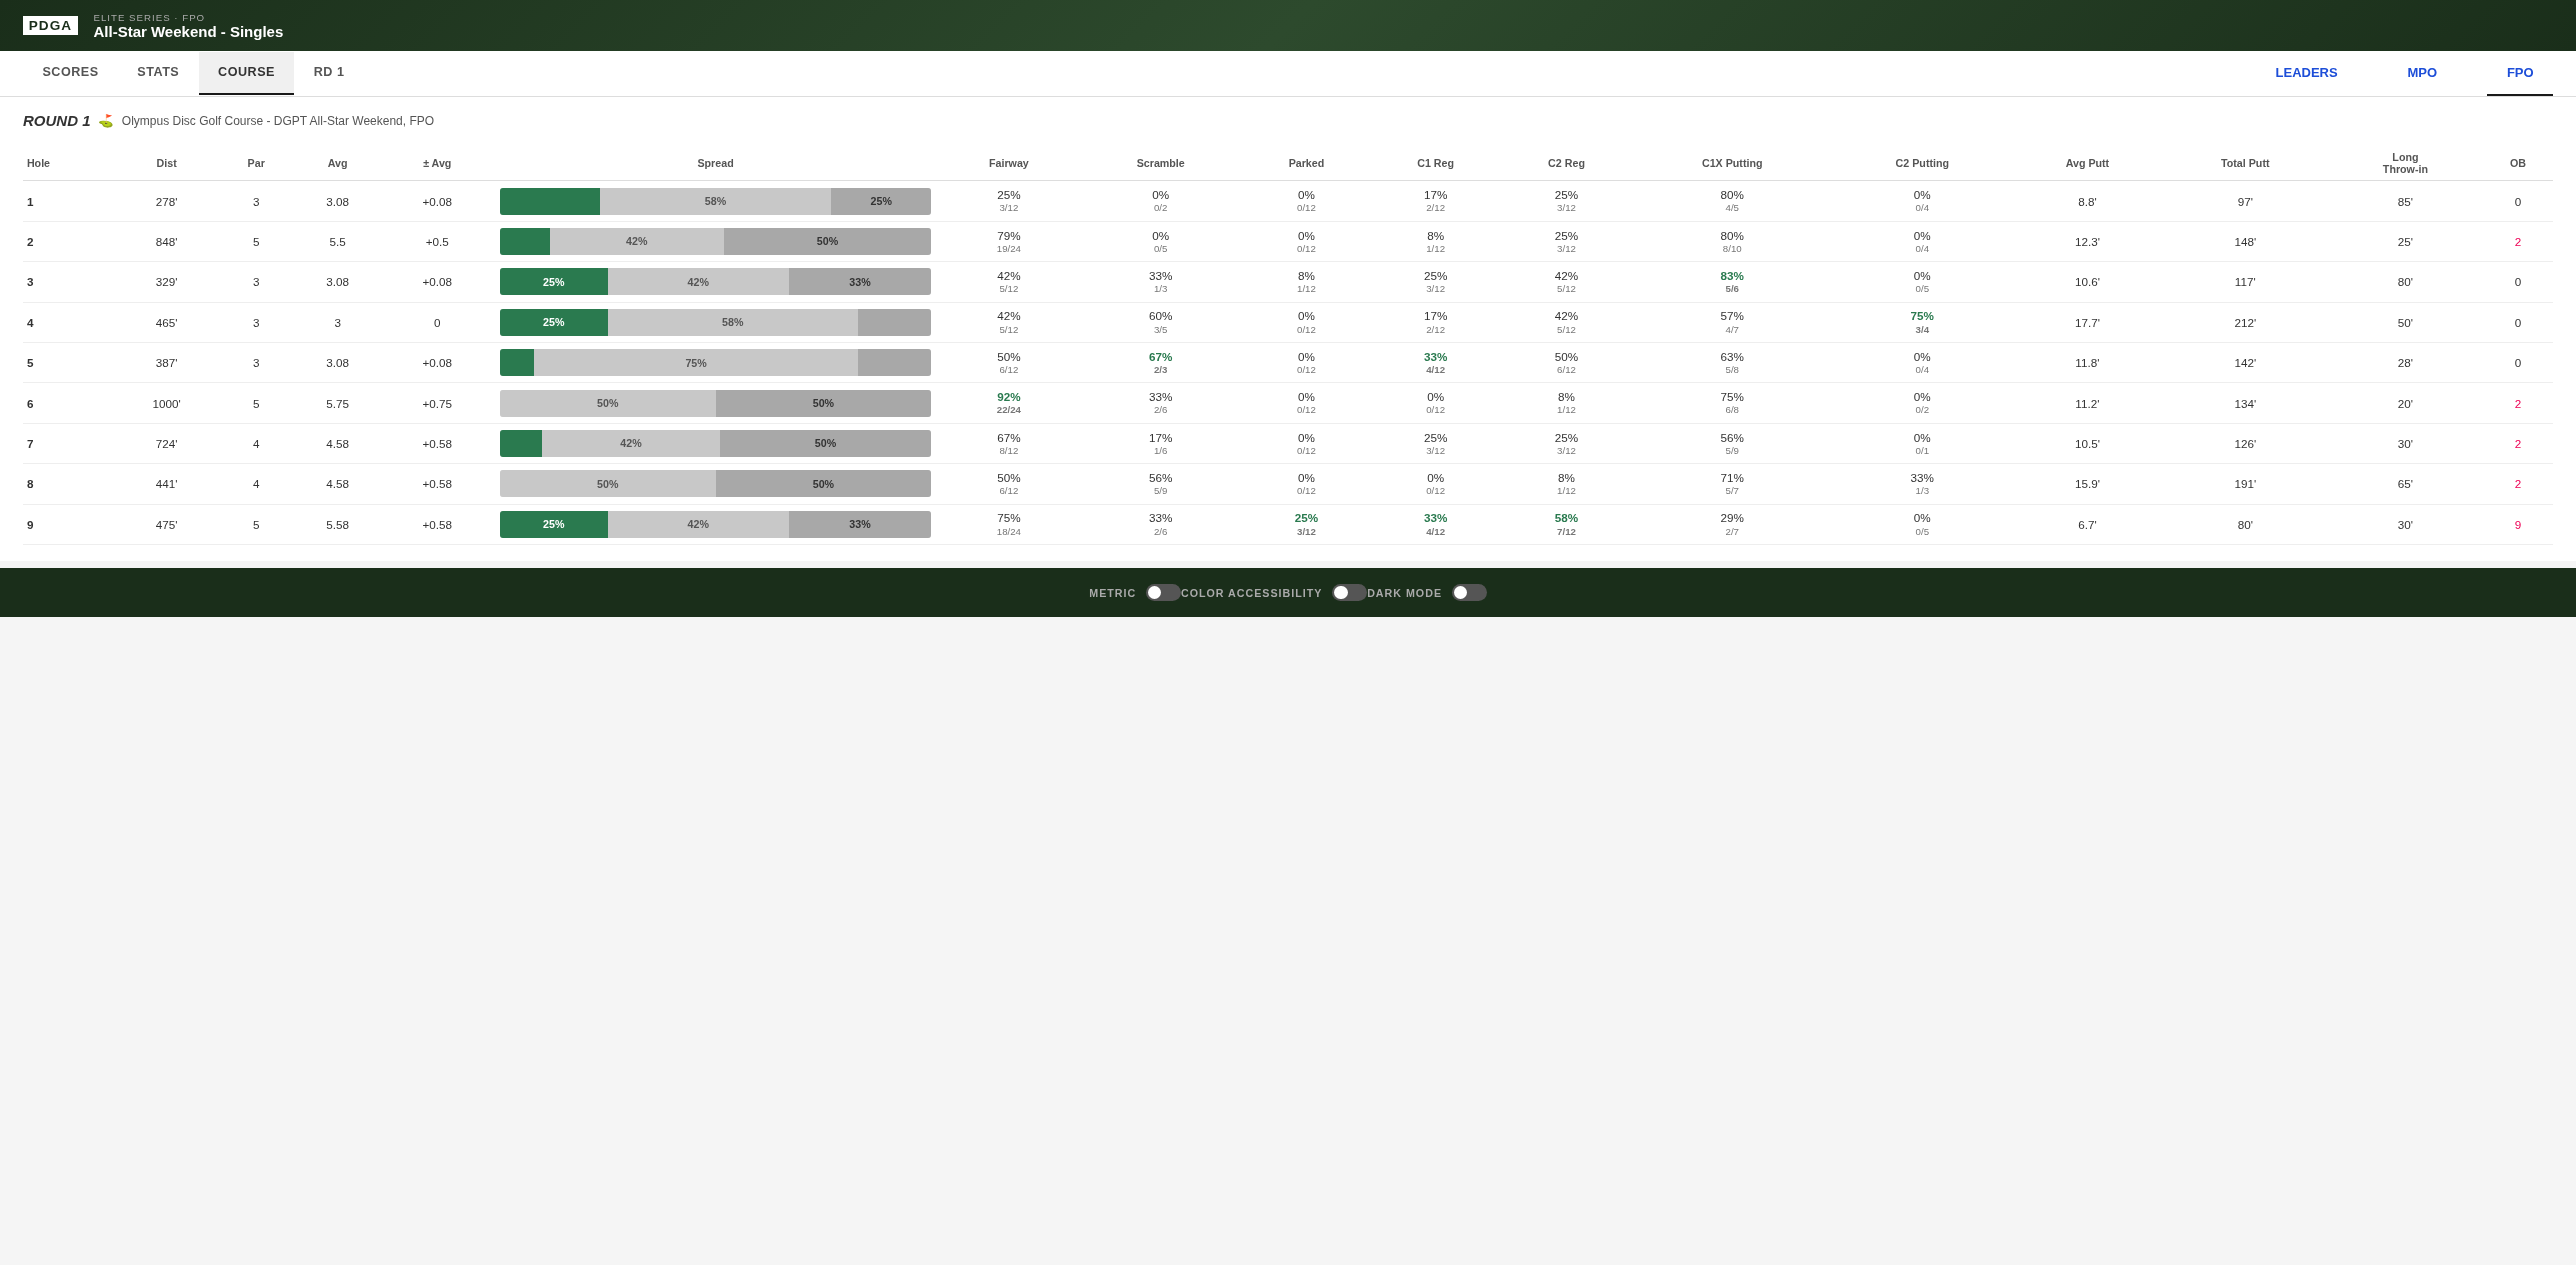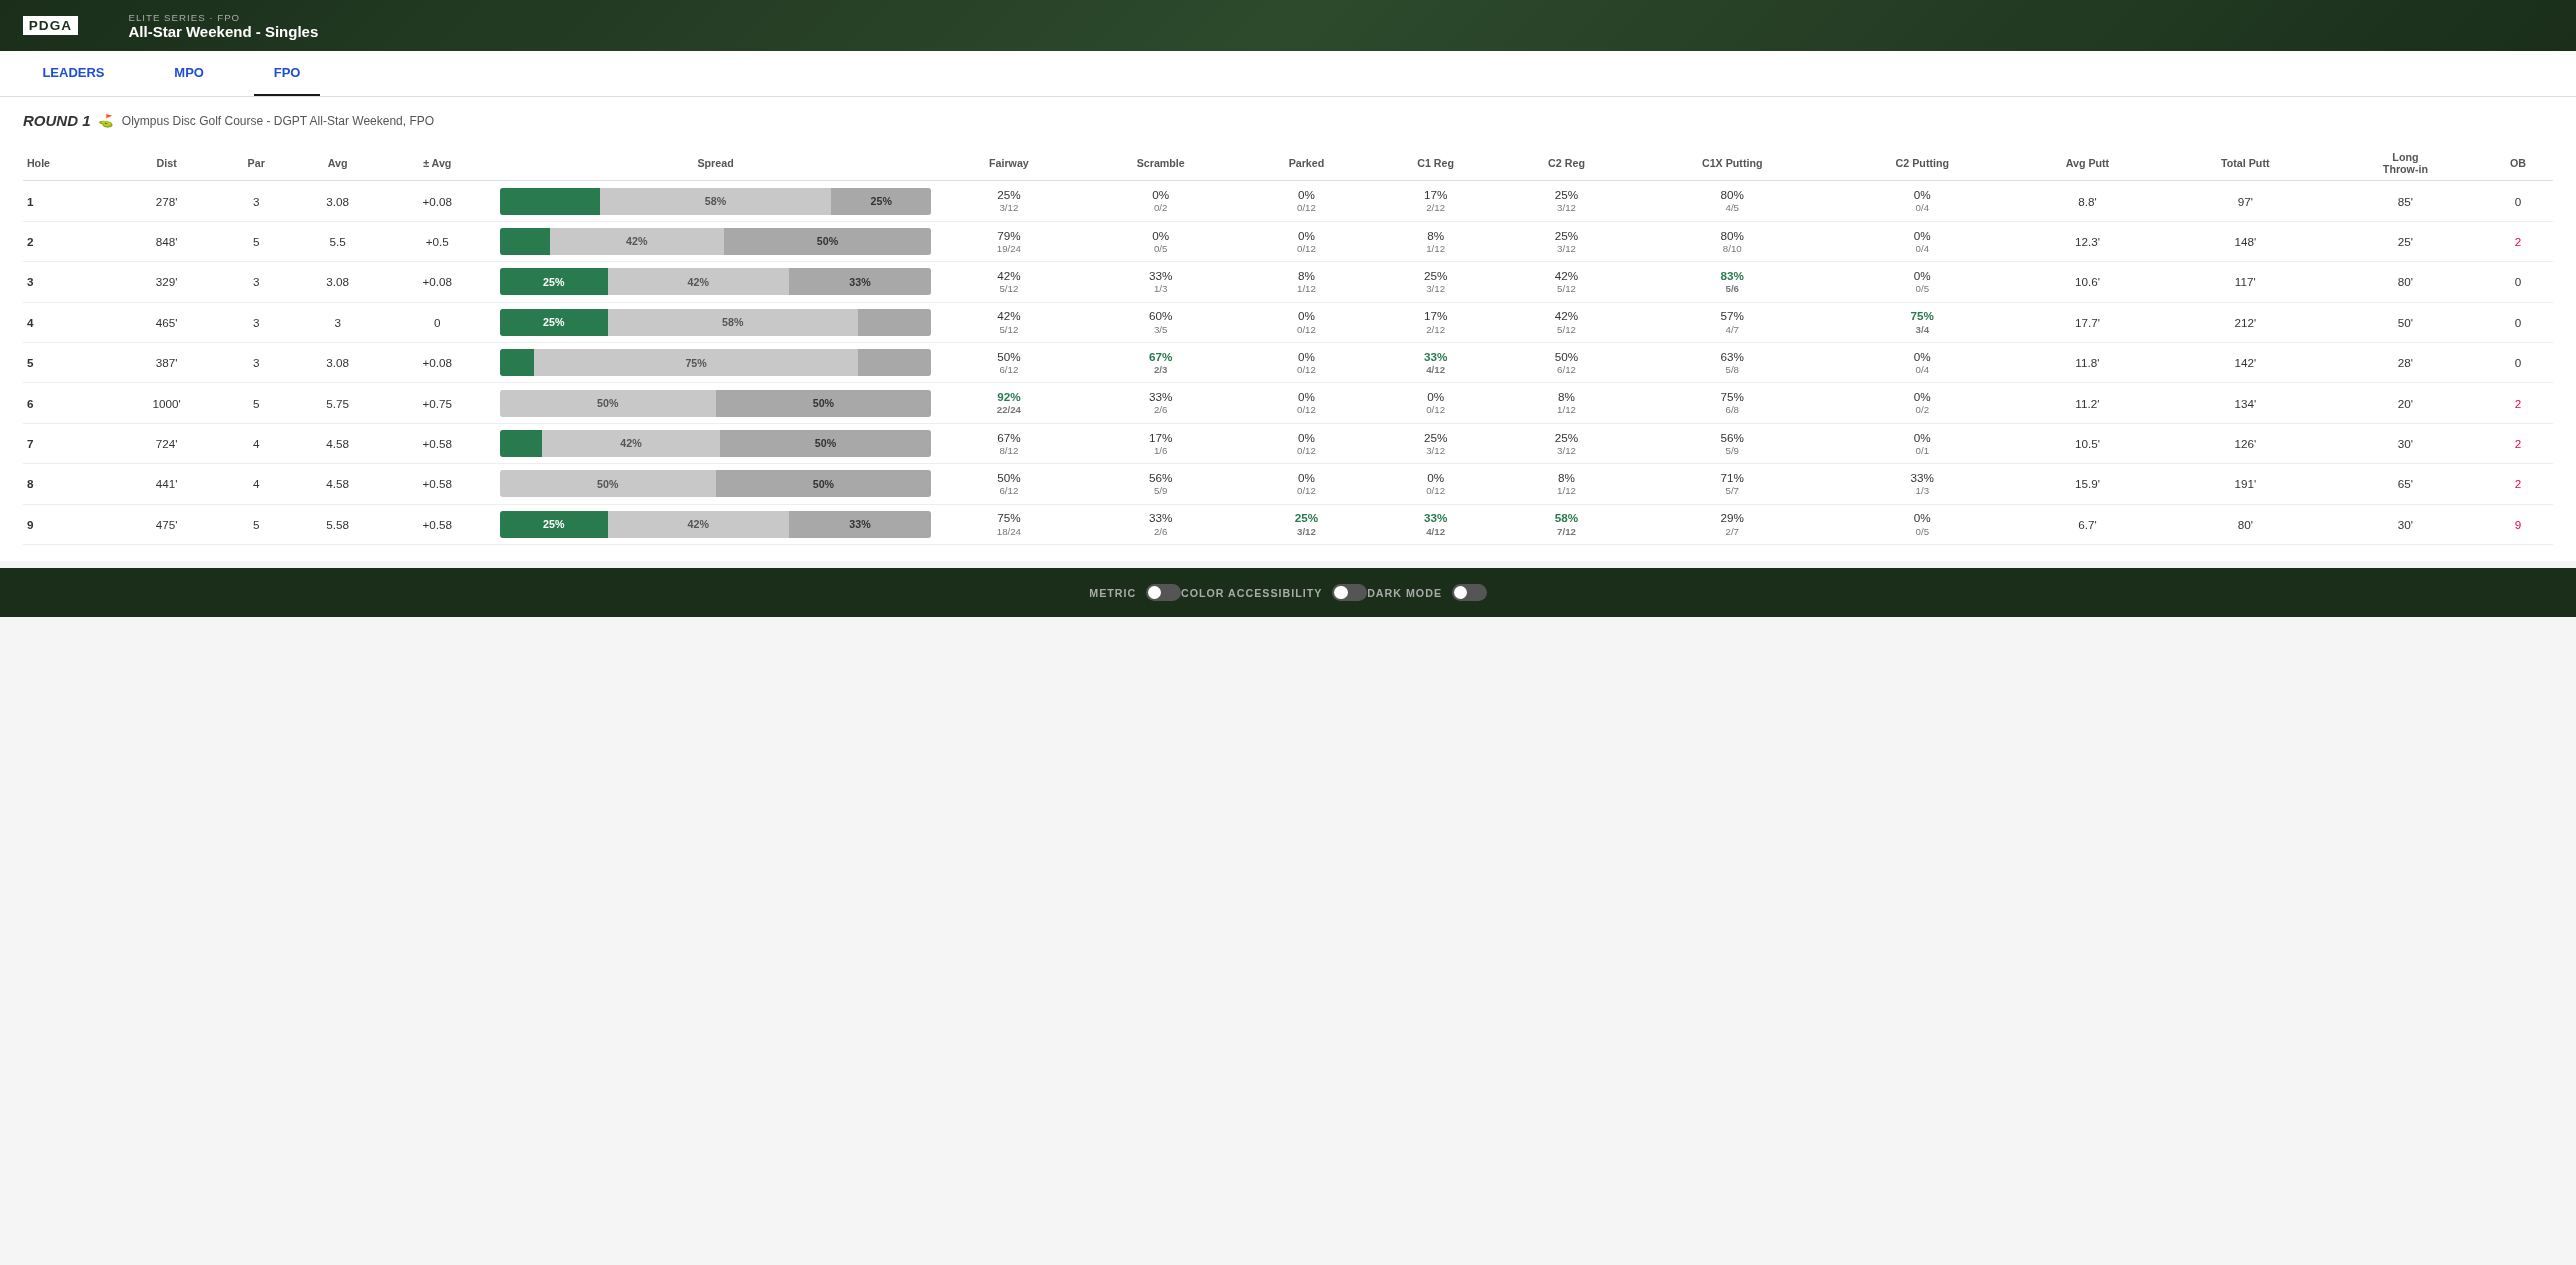--- a/index.html
+++ b/index.html
@@ -20,21 +20,21 @@
       gap: 7.8px;
     }
     .pdga-logo-box {
       background: white;
       color: #1a2e1a;
       font-weight: 900;
       font-size: 13.6px;
       padding: 1.9px 5.8px;
       letter-spacing: 1px;
     }
-    .header-text { color: white; margin-left: 35px; }
+    .header-text { color: white; }
     .header-text .series { font-size: 9.7px; color: #aaa; letter-spacing: 1px; text-transform: uppercase; }
     .header-text .event { font-size: 15px; font-weight: 700; }
 
     
     .nav-row {
       background: white;
       border-bottom: 1px solid #ddd;
       display: flex;
       align-items: center;
       justify-content: space-between;
@@ -203,20 +203,26 @@
   <div class="pdga-logo">
     <div class="pdga-logo-box">PDGA</div>
   </div>
   <div class="header-text">
     <div class="series">ELITE SERIES · FPO</div>
     <div class="event">All-Star Weekend - Singles</div>
   </div>
 </div>
 
 <div class="nav-row">
+  <div class="nav-left">
+    <div class="nav-tab">SCORES</div>
+    <div class="nav-tab">STATS</div>
+    <div class="nav-tab active">COURSE</div>
+    <div class="nav-tab">RD 1</div>
+  </div>
   <div class="nav-right">
     <div class="nav-section">LEADERS</div>
     <div class="nav-section">MPO</div>
     <div class="nav-section active">FPO</div>
   </div>
 </div>
 
 <div class="main-content">
   <div class="round-header">
     <span class="round-label">ROUND 1</span>

